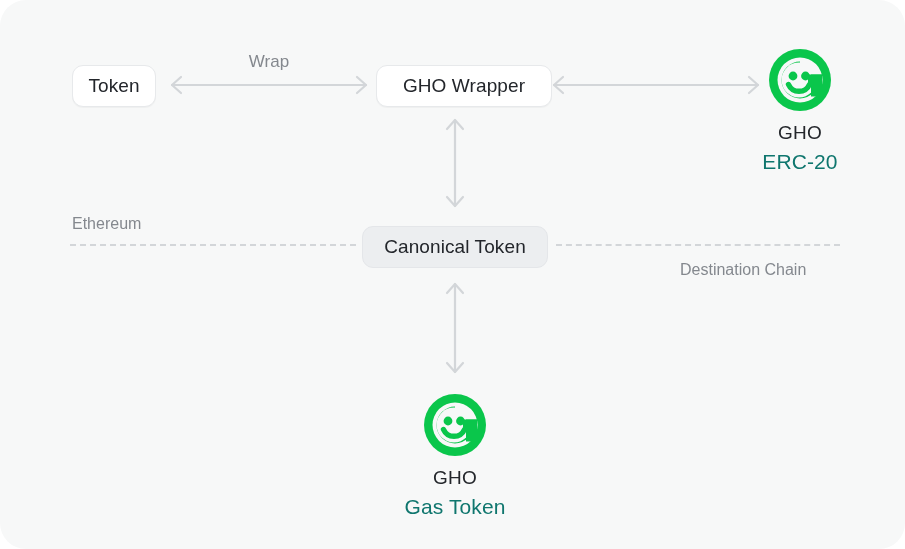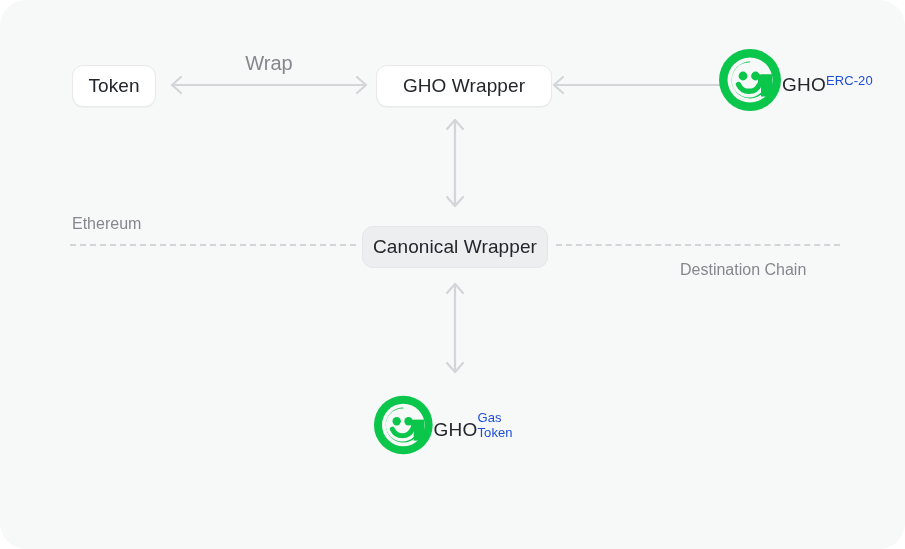--- a/index.html
+++ b/index.html
@@ -42,56 +42,57 @@
     background: #eceef0;
     border: 1px solid #e4e6e9;
     border-radius: 11px;
   }
   .arrow-svg {
     position: absolute;
     overflow: visible;
   }
   .edge-label {
     position: absolute;
-    font-size: 20px;
+    font-size: 17px;
     color: #84888e;
     white-space: nowrap;
     text-align: center;
   }
   .zone-label {
     position: absolute;
     font-size: 16px;
     color: #84888e;
     white-space: nowrap;
   }
   .dashed-line {
     position: absolute;
     height: 0;
     border-top: 2px dashed #d3d6d9;
   }
   .token {
     position: absolute;
     display: flex;
-    flex-direction: row;
+    flex-direction: column;
     align-items: center;
   }
   .token-logo {
     width: 64px;
     height: 64px;
     display: block;
   }
   .token-name {
     margin-top: 10px;
     font-size: 19px;
     color: #23262b;
     letter-spacing: 0.2px;
   }
   .token-sub {
-    font-size: 13px;
-    color: #1d4ed8;
+    margin-top: 6px;
+    font-size: 21px;
+    color: #0f766e;
     letter-spacing: 0.1px;
   }
 </style>
 </head>
 <body>
 
 <div id="canvas">
 
   <div class="node node-white" style="left:72px; top:65px; width:84px; height:42px;">
     <span>Token</span>
@@ -145,21 +146,21 @@
     <line x1="11" y1="8" x2="11" y2="94" stroke="#d3d6d9" stroke-width="2.2" stroke-linecap="round"></line>
     <polyline points="3,17 11,8 19,17" fill="none" stroke="#d3d6d9" stroke-width="2.2" stroke-linecap="round" stroke-linejoin="round"></polyline>
     <polyline points="3,85 11,94 19,85" fill="none" stroke="#d3d6d9" stroke-width="2.2" stroke-linecap="round" stroke-linejoin="round"></polyline>
   </svg>
 
   <div class="zone-label" style="left:72px; top:215px;">Ethereum</div>
 
   <div class="dashed-line" style="left:70px; top:244px; width:286px;"></div>
 
   <div class="node node-gray" style="left:362px; top:226px; width:186px; height:42px;">
-    <span>Canonical Wrapper</span>
+    <span>Canonical Token</span>
   </div>
 
   <div class="dashed-line" style="left:556px; top:244px; width:284px;"></div>
 
   <div class="zone-label" style="left:680px; top:261px;">Destination Chain</div>
 
   <svg class="arrow-svg" style="left:444px; top:276px;" width="22" height="104" viewBox="0 0 22 104">
     <line x1="11" y1="8" x2="11" y2="96" stroke="#d3d6d9" stroke-width="2.2" stroke-linecap="round"></line>
     <polyline points="3,17 11,8 19,17" fill="none" stroke="#d3d6d9" stroke-width="2.2" stroke-linecap="round" stroke-linejoin="round"></polyline>
     <polyline points="3,87 11,96 19,87" fill="none" stroke="#d3d6d9" stroke-width="2.2" stroke-linecap="round" stroke-linejoin="round"></polyline>

